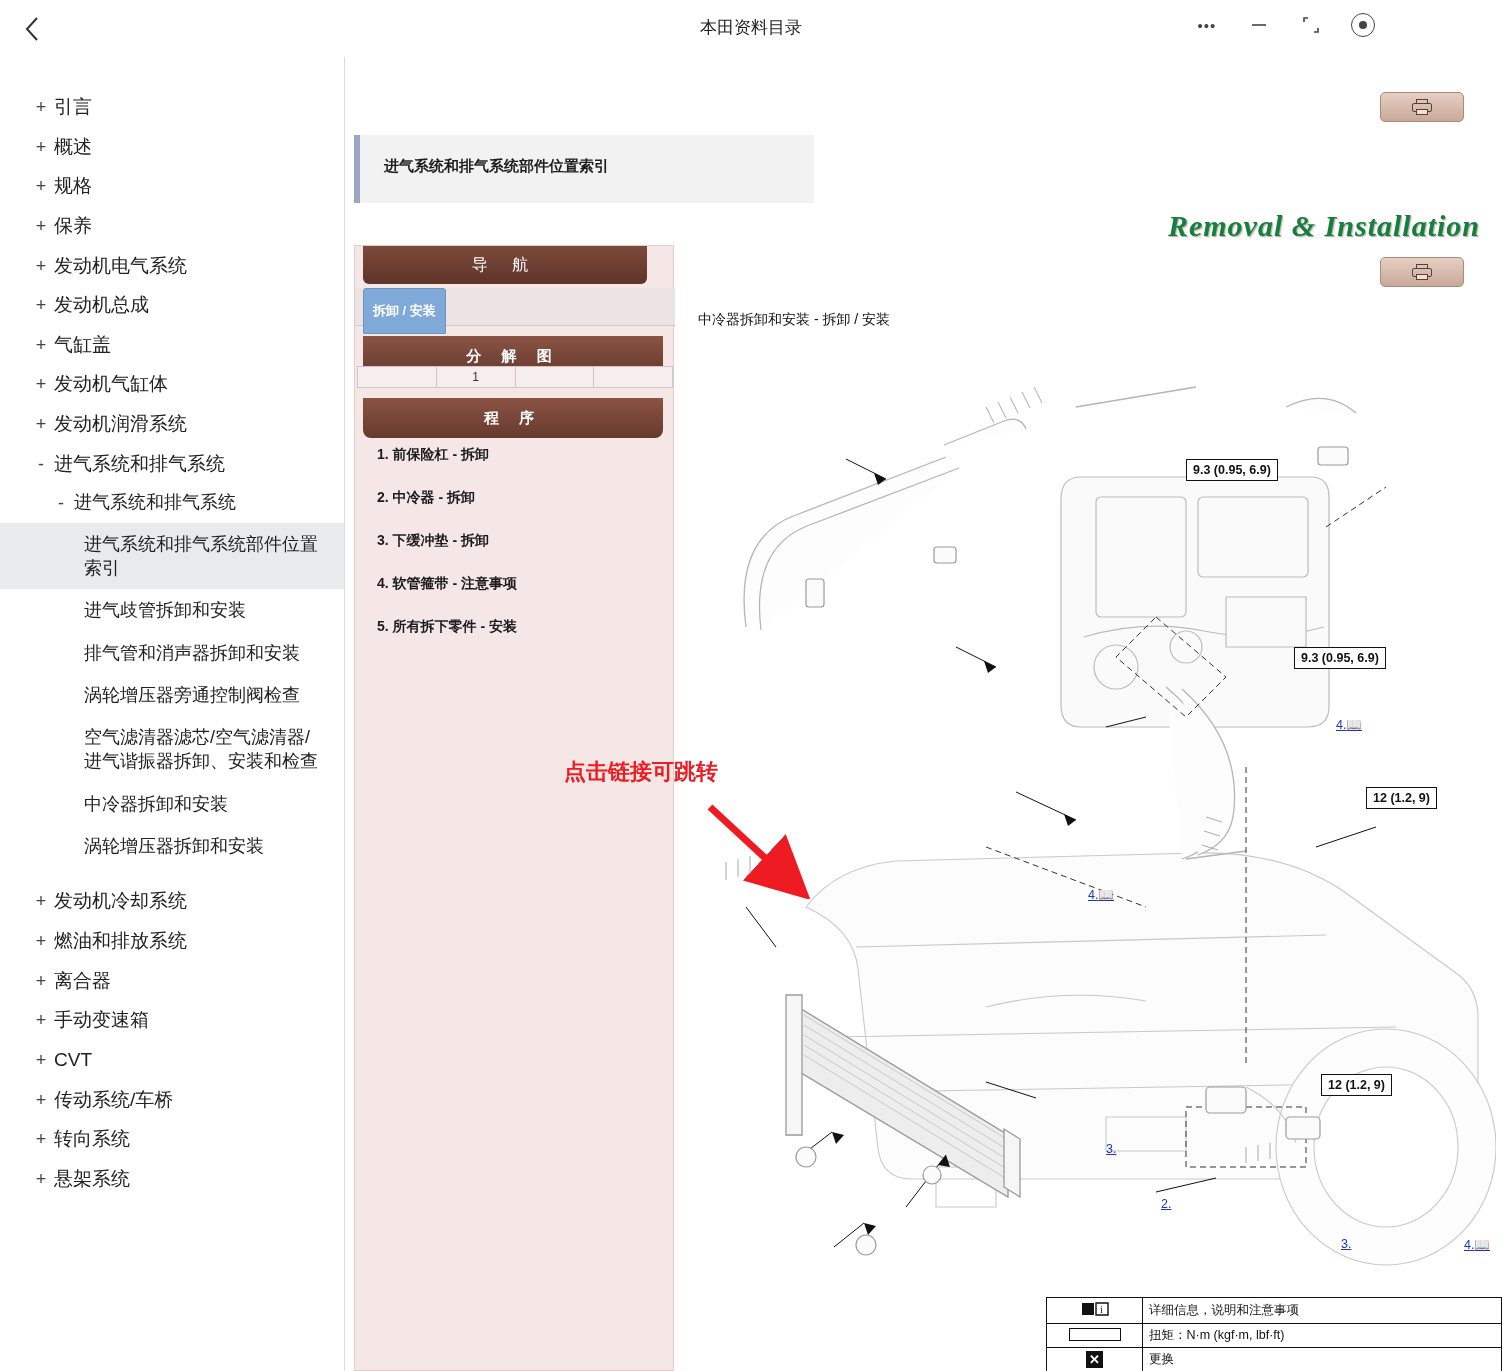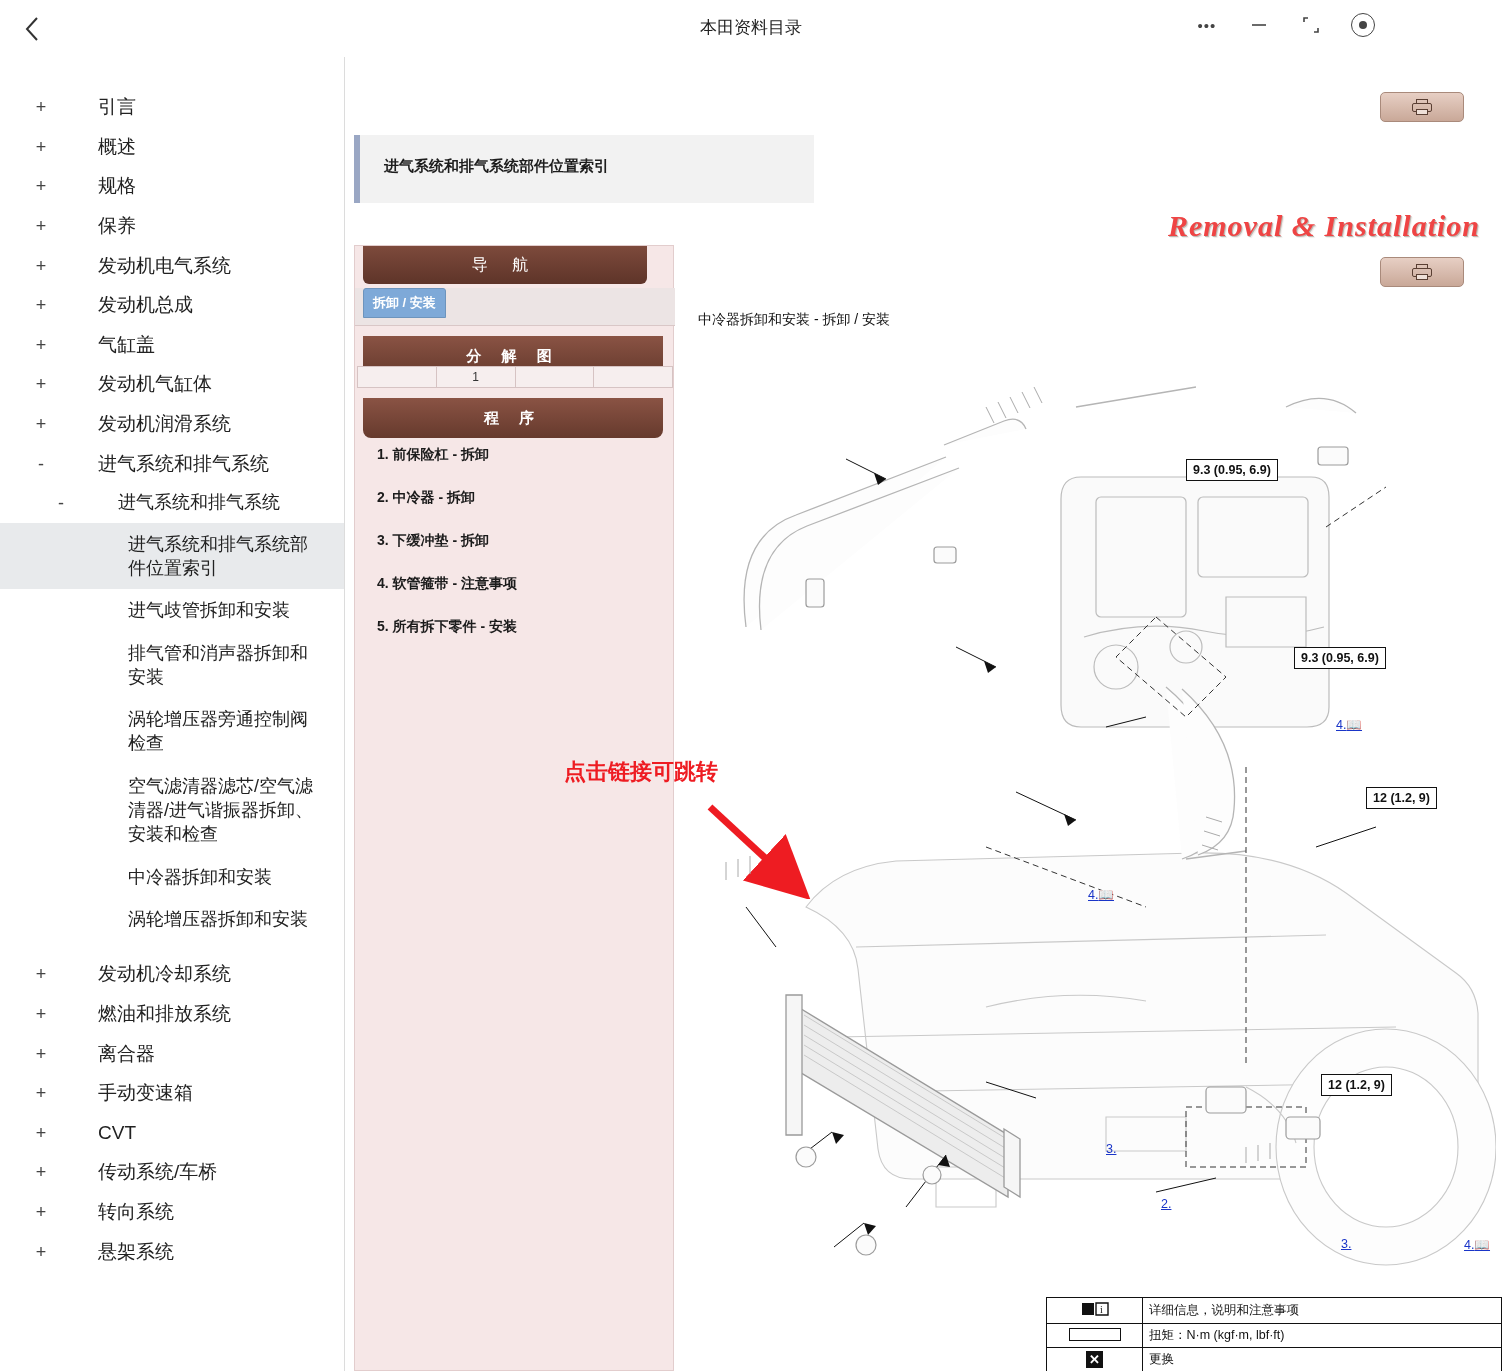--- a/index.html
+++ b/index.html
@@ -60,21 +60,21 @@
   }
   .tree-node {
     display: flex; align-items: flex-start; cursor: pointer;
     padding: 7px 10px 7px 0;
     font-size: 19px; color: #222; line-height: 1.35;
   }
   .tree-node .twisty {
     width: 26px; flex: 0 0 26px; text-align: center;
     color: #444; font-size: 18px; padding-top: 1px;
   }
-  .tree-node .lbl { flex: 1 1 auto; margin-left: 44px; }
+  .tree-node .lbl { flex: 1 1 auto; }
   .lvl1 { padding-left: 28px; }
   .lvl2 { padding-left: 48px; font-size: 18px; }
   .lvl3 { padding-left: 84px; font-size: 18px; }
   .lvl3 .lbl { padding-right: 14px; }
   .leaf.selected {
     background: #e8eaec;
   }
   .leaf { padding-top: 9px; padding-bottom: 9px; }
 
   
@@ -113,42 +113,42 @@
   }
   .doc-title-bar .t {
     position: absolute; left: 24px; top: 22px;
     font-size: 15px; font-weight: bold; color: #1d1d1d;
   }
 
   .ri-banner {
     position: absolute; right: 22px; top: 152px;
     font-family: "Liberation Serif", serif;
     font-style: italic; font-weight: bold; font-size: 30px;
-    color: #ef4444;
+    color: #15803d;
     text-shadow: 1px 1px 0 #bdb6b0, 2px 2px 1px #efecea;
     letter-spacing: 1px;
   }
 
   
   .nav-panel {
     position: absolute; left: 8px; top: 188px; width: 320px; height: 1126px;
     background: #f6e7e7; border: 1px solid #e2cdcd;
   }
   .nav-header {
     position: absolute; left: 8px; top: 0px; width: 284px; height: 38px;
     background: linear-gradient(#7d4a3c, #5e3429);
     border-radius: 0 0 6px 6px;
     color: #fff; font-size: 16px; font-weight: normal;
     display: flex; align-items: center; justify-content: center;
     letter-spacing: 10px;
   }
   .tab-ra {
     position: absolute; left: 8px; top: 42px;
     background: #7ea9d8; color: #fff; font-size: 13px; font-weight: bold;
-    padding: 5px 9px; border-radius: 3px 3px 0 0;
+    padding: 13px 9px; border-radius: 3px 3px 0 0;
     border: 1px solid #6d94bd;
   }
   .sub-band {
     position: absolute; left: 0; top: 42px; width: 320px; height: 38px;
     background: #ece4e4; border-bottom: 1px solid #d9c7c7;
   }
   .panel-bar {
     position: absolute; left: 8px; width: 300px; height: 40px;
     background: linear-gradient(#8a5344, #663a2d);
     border-radius: 0 0 8px 8px;

